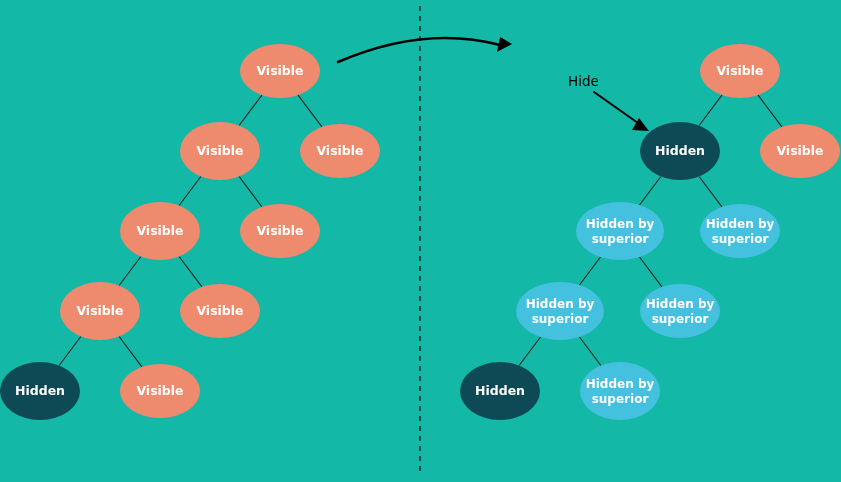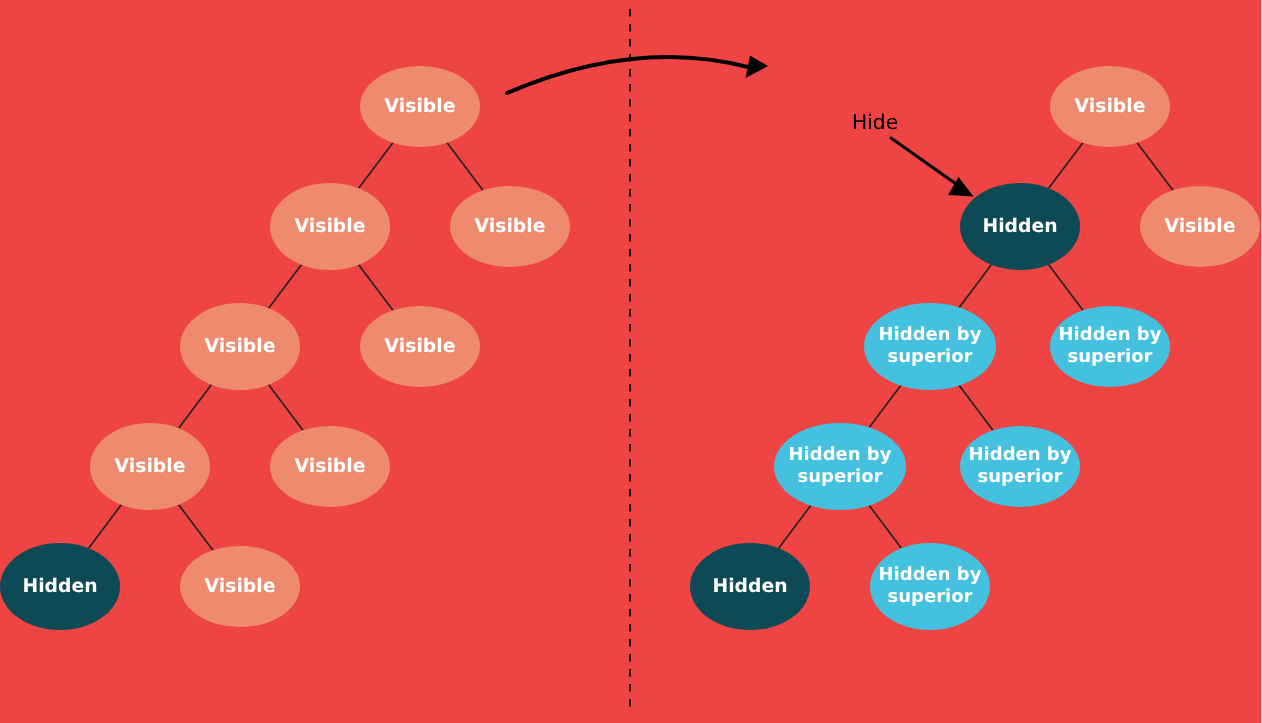--- a/index.html
+++ b/index.html
@@ -8,21 +8,21 @@
     padding: 0;
     background: #ffffff;
   }
   body {
     font-family: "DejaVu Sans", sans-serif;
   }
   #diagram-root {
     position: relative;
     width: 841px;
     height: 482px;
-    background: #ef4444;
+    background: #14b8a6;
     overflow: hidden;
   }
   #diagram-svg {
     position: absolute;
     left: 0;
     top: 0;
     width: 841px;
     height: 482px;
     display: block;
   }

